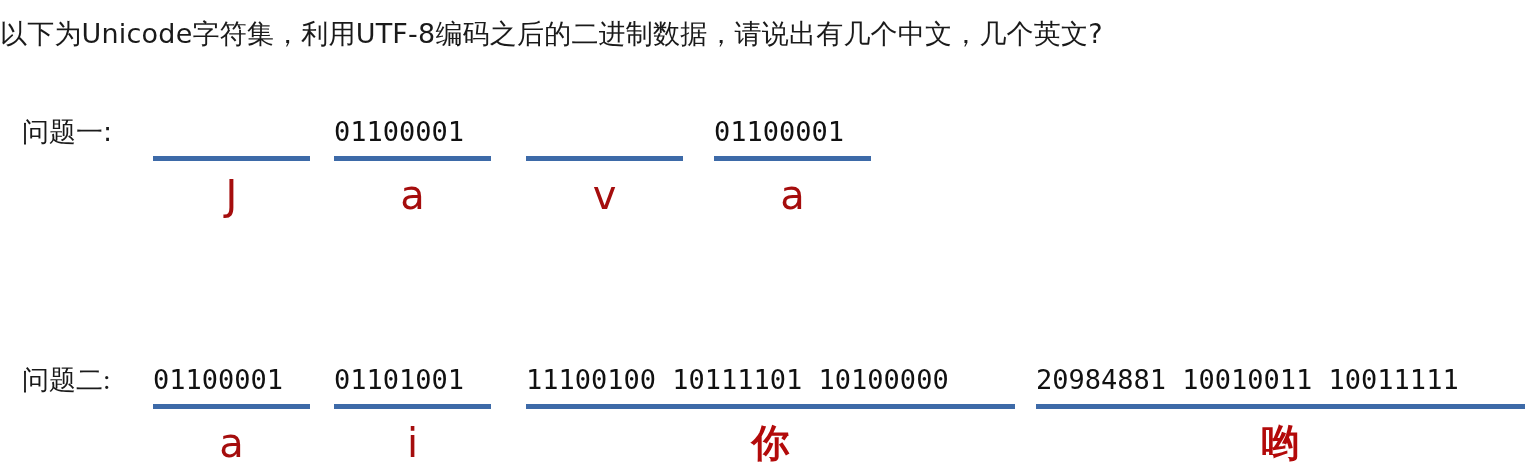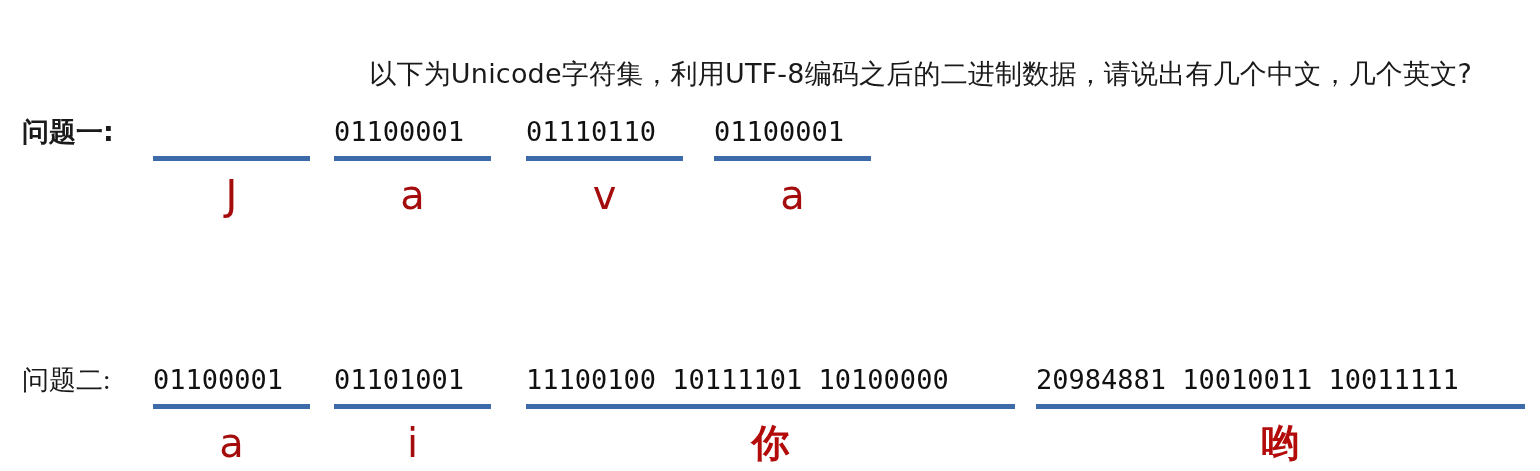--- a/index.html
+++ b/index.html
@@ -13,26 +13,25 @@
       position: relative;
       overflow: hidden;
       font-family: "DejaVu Sans", "Liberation Sans", sans-serif;
       color: #111111;
     }
     .title {
       position: absolute;
       left: 0;
       top: 14px;
       width: 1472px;
-      text-align: right;
+      text-align: left;
       font-size: 27px;
       line-height: 40px;
       color: #1a1a1a;
       letter-spacing: 0.2px;
-      margin-top: 40px;
     }
     .question-label {
       position: absolute;
       font-size: 27px;
       line-height: 36px;
       color: #1a1a1a;
       white-space: nowrap;
     }
     .byte-group {
       position: absolute;
@@ -73,35 +72,34 @@
       font-weight: bold;
       color: #b30a0a;
       font-size: 38px;
     }
   </style>
 </head>
 <body>
 
 <div class="title">以下为Unicode字符集，利用UTF-8编码之后的二进制数据，请说出有几个中文，几个英文?</div>
 
-<div class="question-label" style="left:22px; top:114px;font-weight:bold;">问题一:</div>
+<div class="question-label" style="left:22px; top:114px;">问题一:</div>
 
 <div class="byte-group" style="left:153px; top:114px; width:157px; height:110px;">
   <div class="underline"></div>
   <div class="char">J</div>
 </div>
 
 <div class="byte-group" style="left:334px; top:114px; width:157px; height:110px;">
   <div class="bits">01100001</div>
   <div class="underline"></div>
   <div class="char">a</div>
 </div>
 
 <div class="byte-group" style="left:526px; top:114px; width:157px; height:110px;">
-  <div class="bits">01110110</div>
   <div class="underline"></div>
   <div class="char">v</div>
 </div>
 
 <div class="byte-group" style="left:714px; top:114px; width:157px; height:110px;">
   <div class="bits">01100001</div>
   <div class="underline"></div>
   <div class="char">a</div>
 </div>
 

